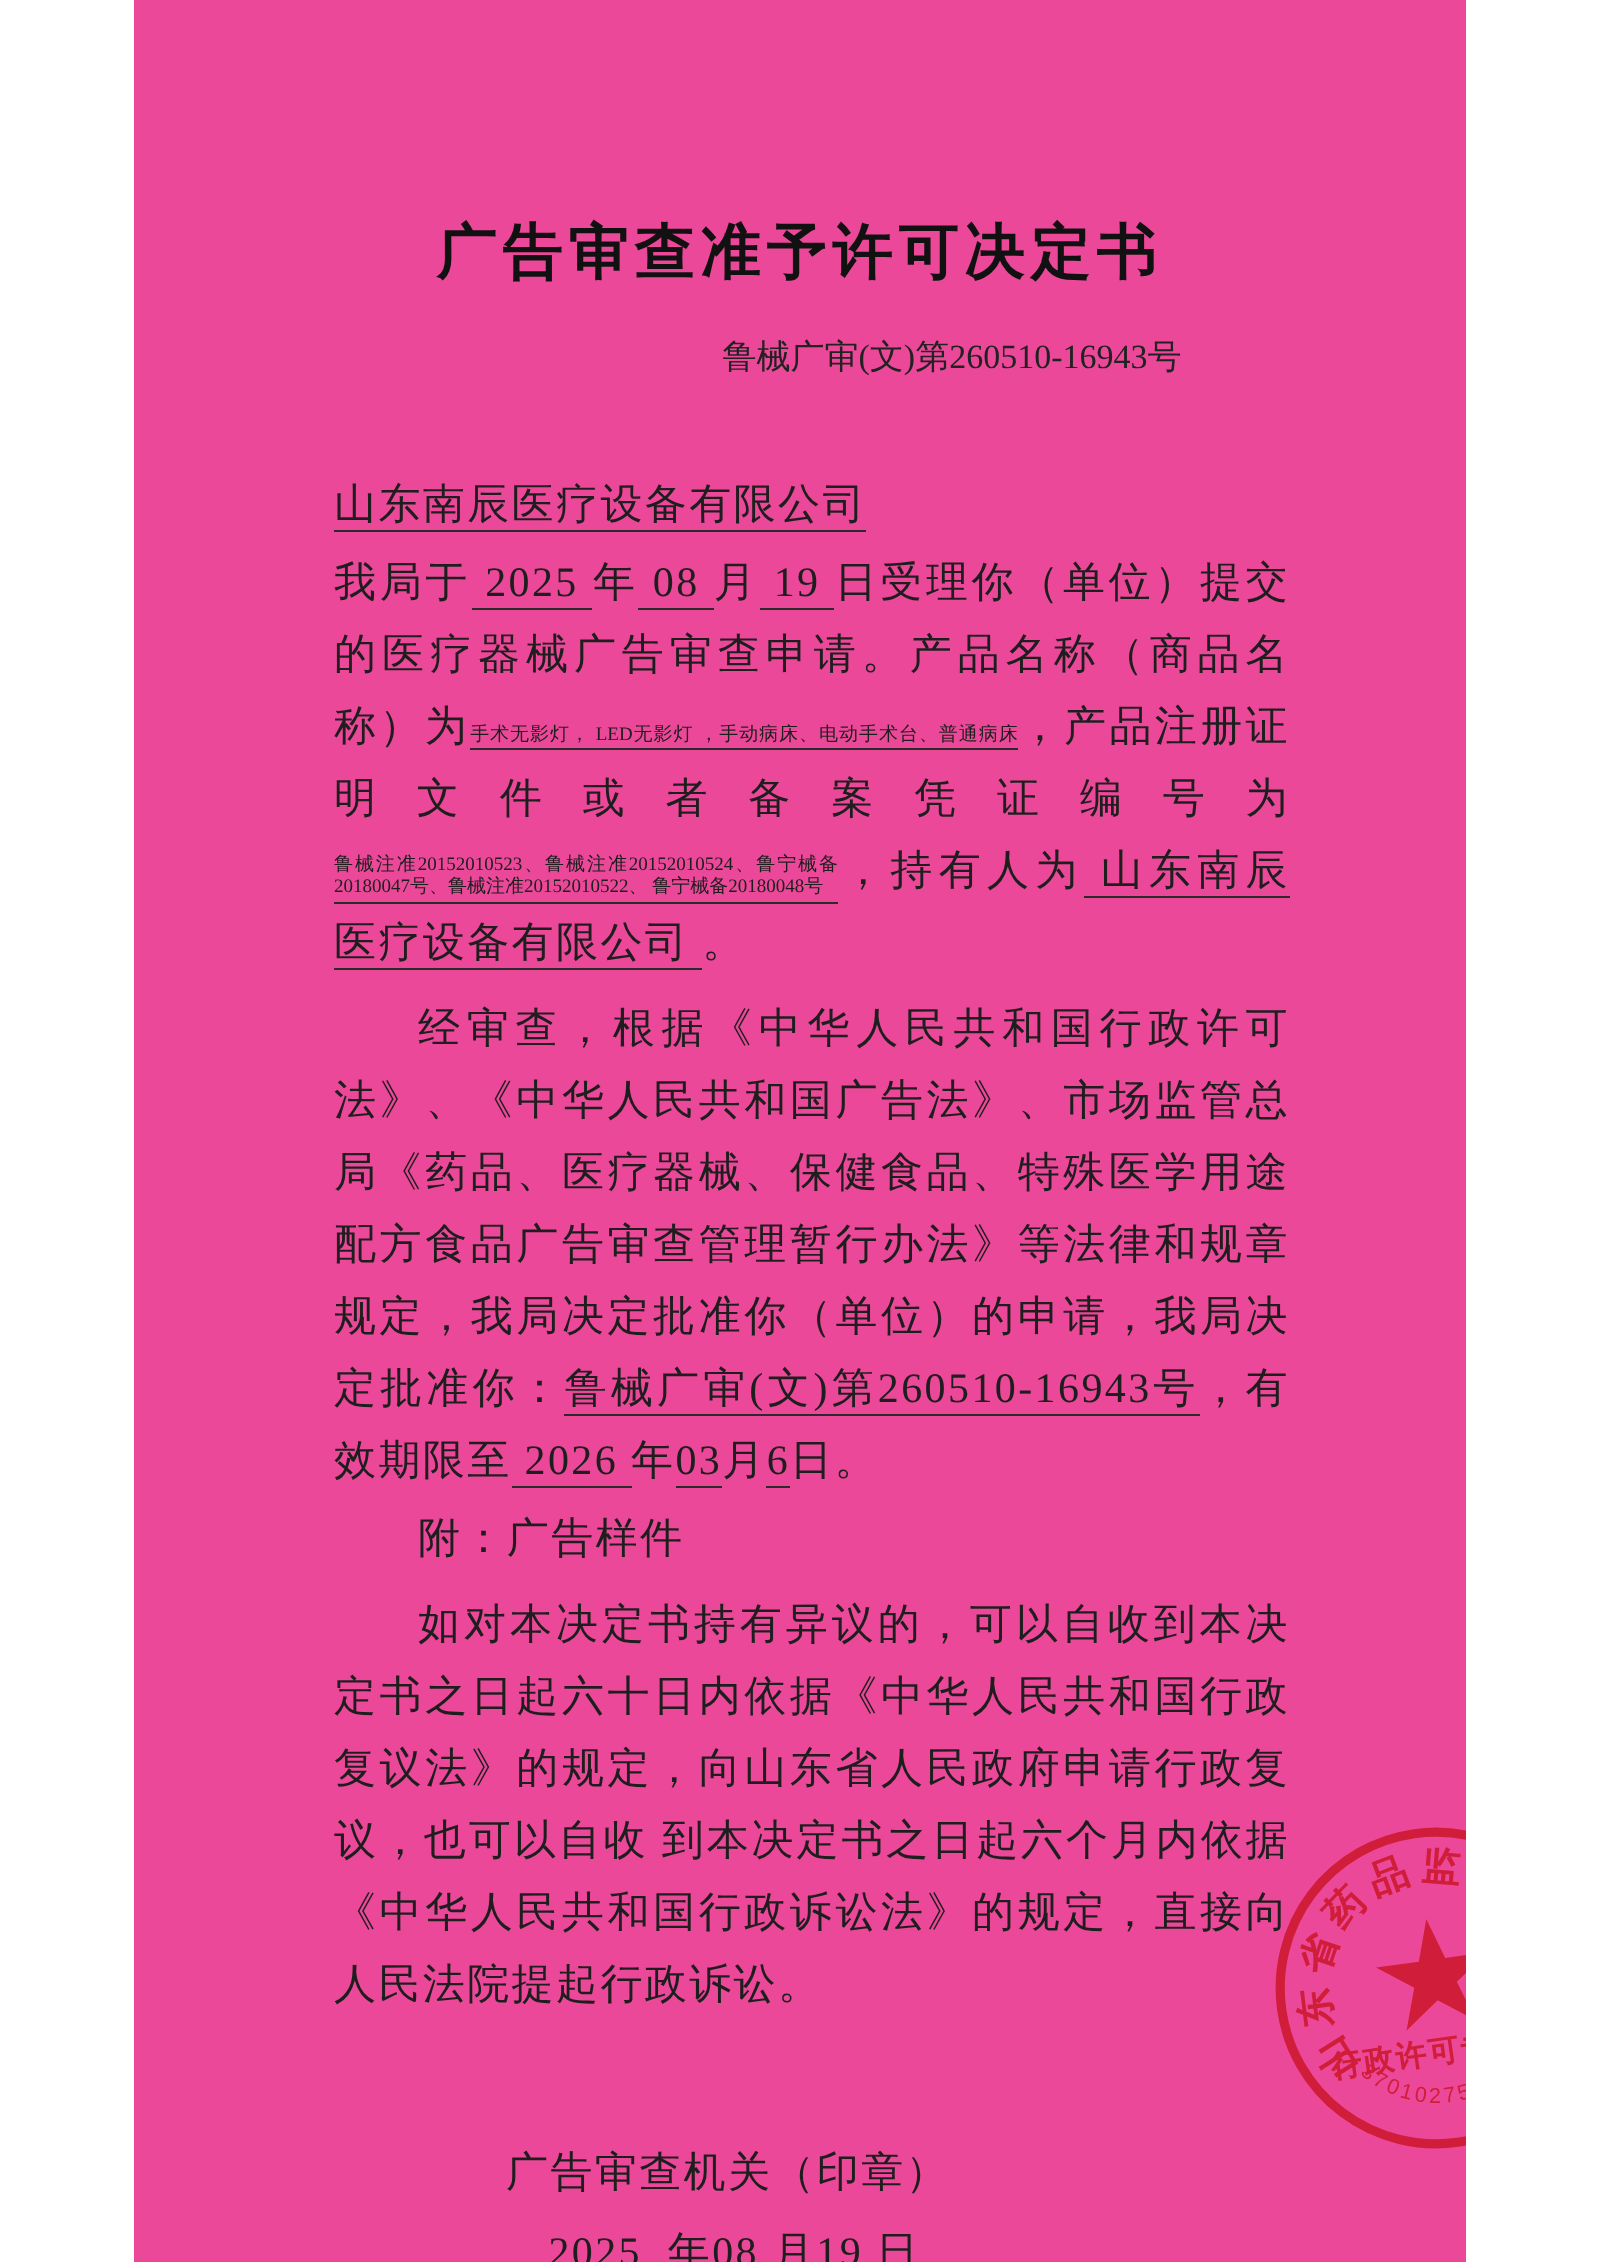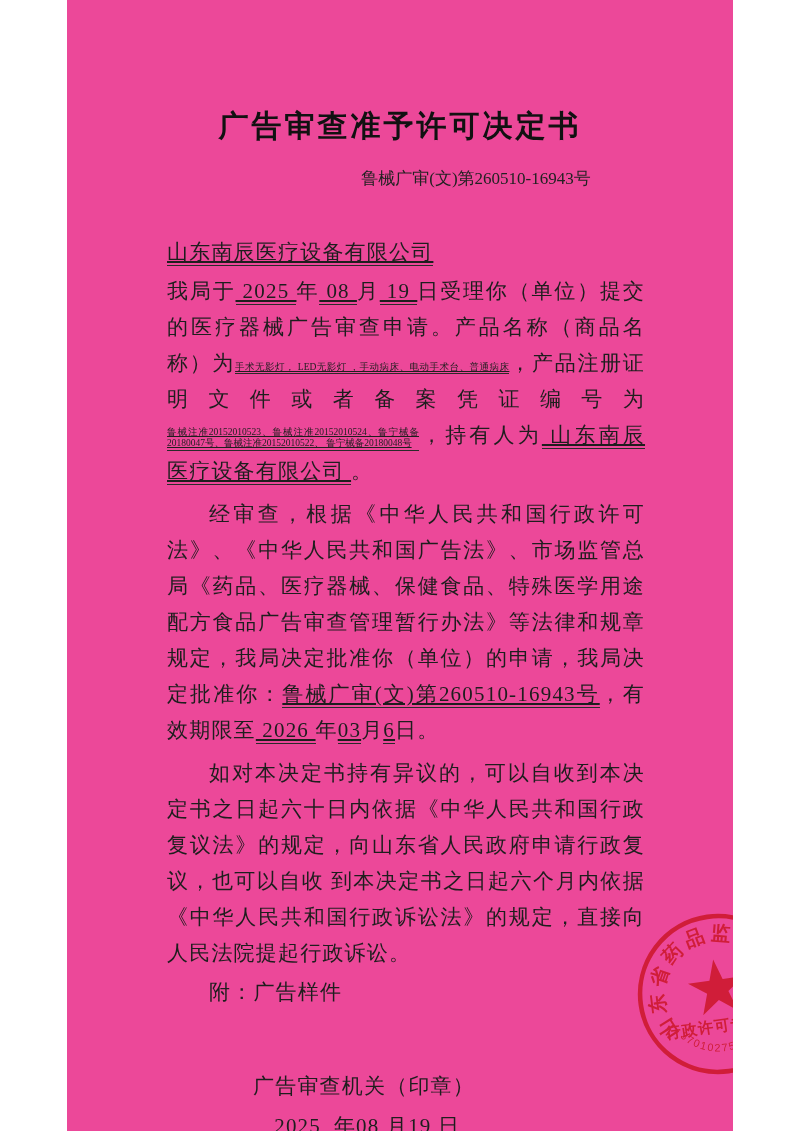--- a/index.html
+++ b/index.html
@@ -36,21 +36,20 @@
     letter-spacing: 1.2px;
     text-align: justify;
     text-align-last: left;
   }
   .para { margin: 0 0 3px 0; }
   .para.indent { text-indent: 2em; }
   .para.gap-before { margin-top: 7px; }
   .u {
     border-bottom: 1.5px solid #2a2a2a;
     padding-bottom: 1px;
-    text-decoration: underline;
   }
   .small {
     font-size: 9.5px;
     letter-spacing: 0;
     line-height: 11px;
   }
   .wrap {
     display: inline-block;
     max-width: 252px;
     vertical-align: -4px;
@@ -98,22 +97,22 @@
 <div class="page">
 
   <div class="title">广告审查准予许可决定书</div>
 
   <div class="docnum">鲁械广审(文)第260510-16943号</div>
 
   <div class="body">
       <p class="para"><span class="u">山东南辰医疗设备有限公司</span></p>
       <p class="para"><span>我局于</span><span class="u">&nbsp;2025&nbsp;</span><span>年</span><span class="u">&nbsp;08&nbsp;</span><span>月</span><span class="u">&nbsp;19&nbsp;</span><span>日受理你（单位）提交的医疗器械广告审查申请。产品名称（商品名称）为</span><span class="u small">手术无影灯，&nbsp;LED无影灯&nbsp;，手动病床、电动手术台、普通病床</span><span>，产品注册证明文件或者备案凭证编号为</span><span class="u small wrap">鲁械注准20152010523、鲁械注准20152010524、鲁宁械备20180047号、鲁械注准20152010522、&nbsp;鲁宁械备20180048号</span><span>，持有人为</span><span class="u">&nbsp;山东南辰医疗设备有限公司&nbsp;</span><span>。</span></p>
       <p class="para indent gap-before"><span>经审查，根据《中华人民共和国行政许可法》、《中华人民共和国广告法》、市场监管总局《药品、医疗器械、保健食品、特殊医学用途配方食品广告审查管理暂行办法》等法律和规章规定，我局决定批准你（单位）的申请，我局决定批准你：</span><span class="u">鲁械广审(文)第260510-16943号</span><span>，有效期限至</span><span class="u">&nbsp;2026&nbsp;</span><span>年</span><span class="u">03</span><span>月</span><span class="u">6</span><span>日。</span></p>
+      <p class="para indent"><span>附：广告样件</span></p>
       <p class="para indent gap-before"><span>如对本决定书持有异议的，可以自收到本决定书之日起六十日内依据《中华人民共和国行政复议法》的规定，向山东省人民政府申请行政复议，也可以自收 到本决定书之日起六个月内依据《中华人民共和国行政诉讼法》的规定，直接向人民法院提起行政诉讼。</span></p>
-      <p class="para indent"><span>附：广告样件</span></p>
     </div>
 
   <div class="sign">
     <div class="sign-issuer">广告审查机关（印章）</div>
     <div class="sign-date"><span class="u">&nbsp;2025&nbsp;&nbsp;</span><span>年</span><span class="u">08&nbsp;</span><span>月</span><span class="u">19&nbsp;</span><span>日</span></div>
   </div>
 
   <div class="seal-wrap">
     <svg viewBox="0 0 160 160" xmlns="http://www.w3.org/2000/svg">
       <defs>

